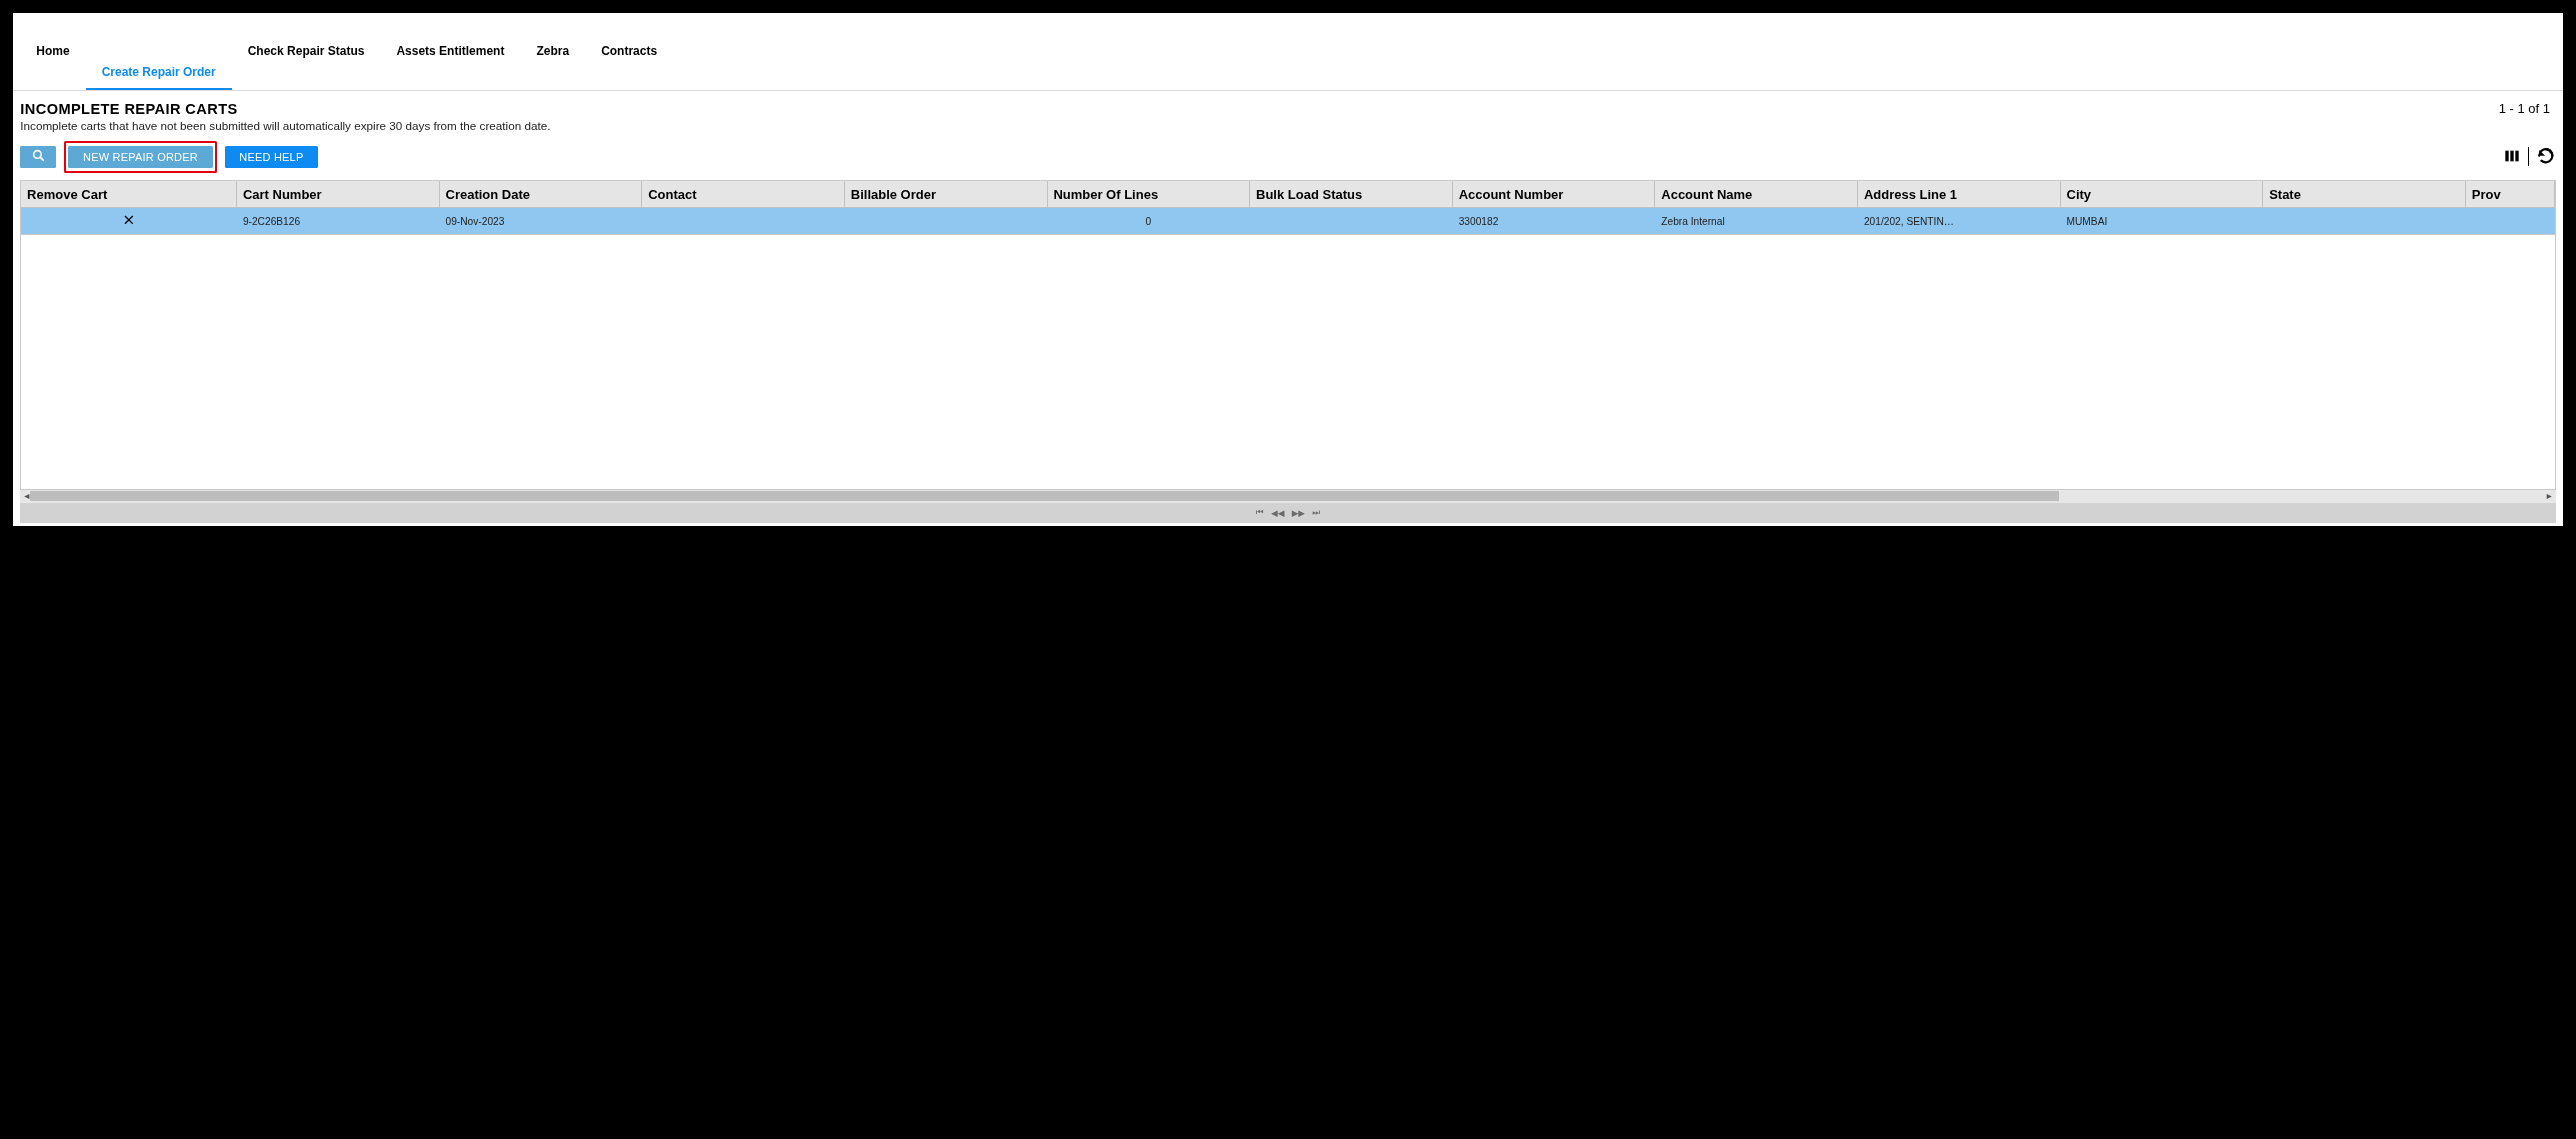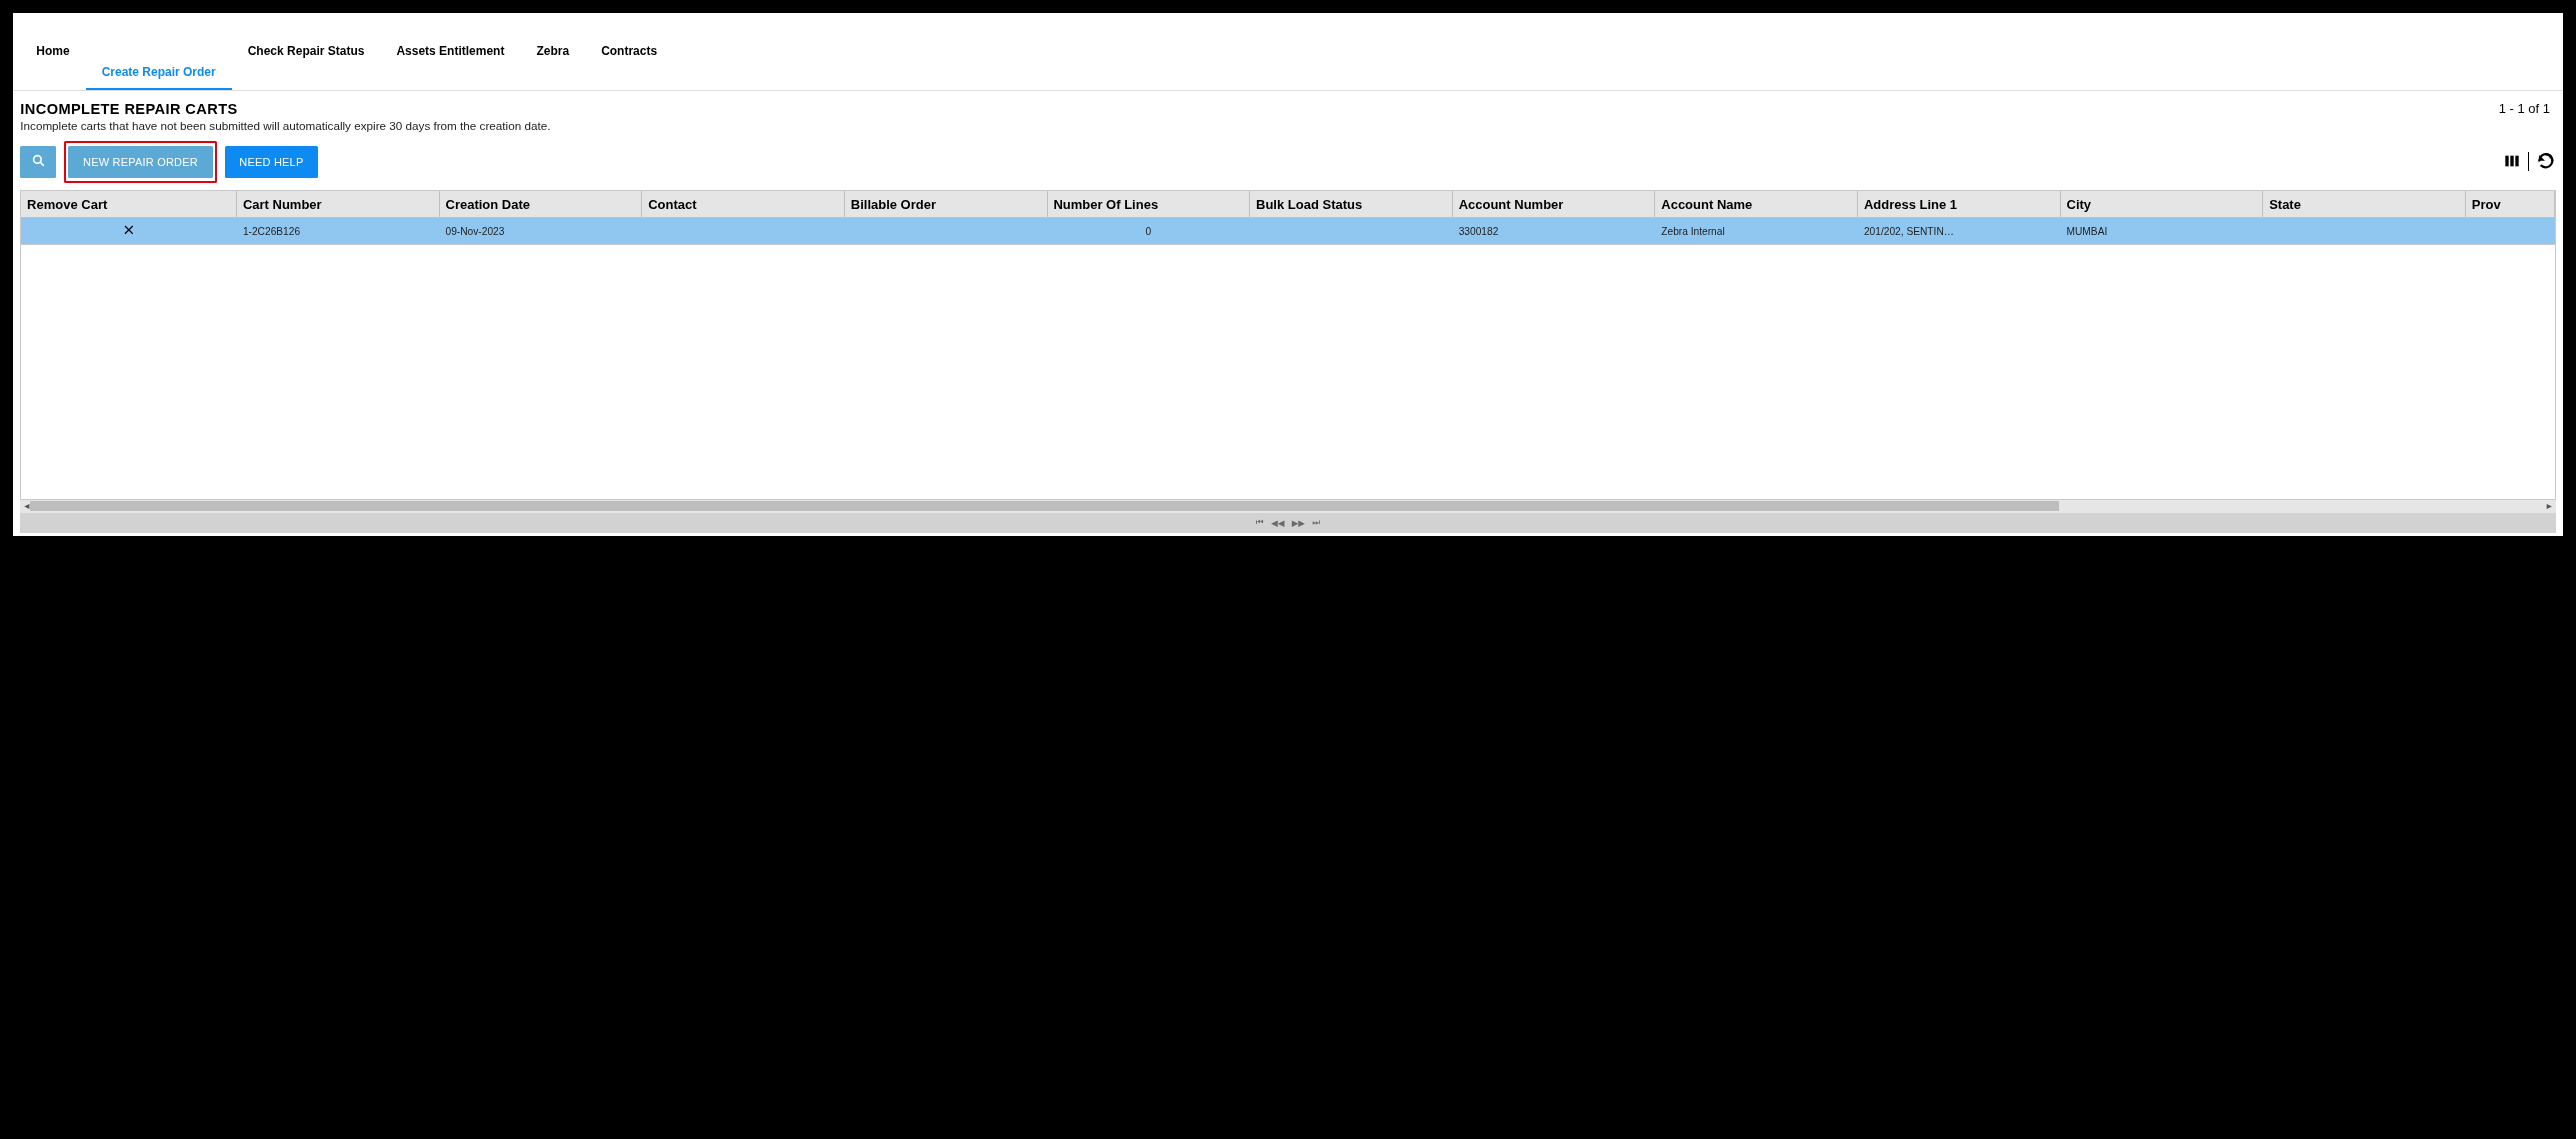--- a/index.html
+++ b/index.html
@@ -60,21 +60,21 @@
   .toolbar {
     display: flex;
     align-items: center;
     padding: 5.8px 7.3px 7.3px 7.3px;
     position: relative;
   }
   .btn {
     display: inline-flex;
     align-items: center;
     justify-content: center;
-    height: 32px;
+    height: 22px;
     padding: 0 14.6px;
     color: #fff;
     font-size: 11px;
     font-weight: 500;
     cursor: pointer;
     border: none;
     border-radius: 1.5px;
     letter-spacing: 0.2px;
   }
   .btn-search {
@@ -301,21 +301,21 @@
         <tbody>
           <tr class="selected">
             <td class="cell-remove">
               <span>
                 <svg width="11.7" height="11.7" viewBox="0 0 24 24" stroke="#000" stroke-width="2.5">
                     <line x1="4" y1="4" x2="20" y2="20"></line>
                     <line x1="20" y1="4" x2="4" y2="20"></line>
                   </svg>
               </span>
             </td>
-            <td class="cell-link">1-2C26B126</td>
+            <td class="cell-link">9-2C26B126</td>
             <td>09-Nov-2023</td>
             <td></td>
             <td></td>
             <td class="cell-center">0</td>
             <td></td>
             <td>3300182</td>
             <td>Zebra Internal</td>
             <td>201/202, SENTIN…</td>
             <td>MUMBAI</td>
             <td></td>

